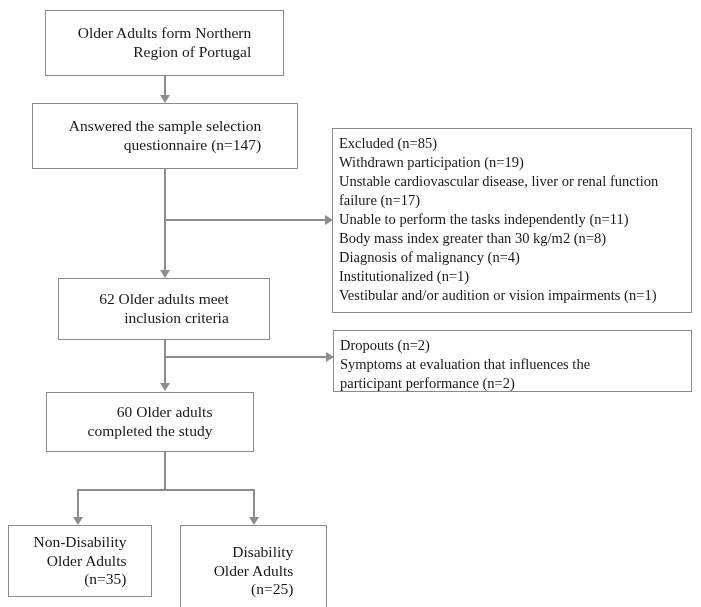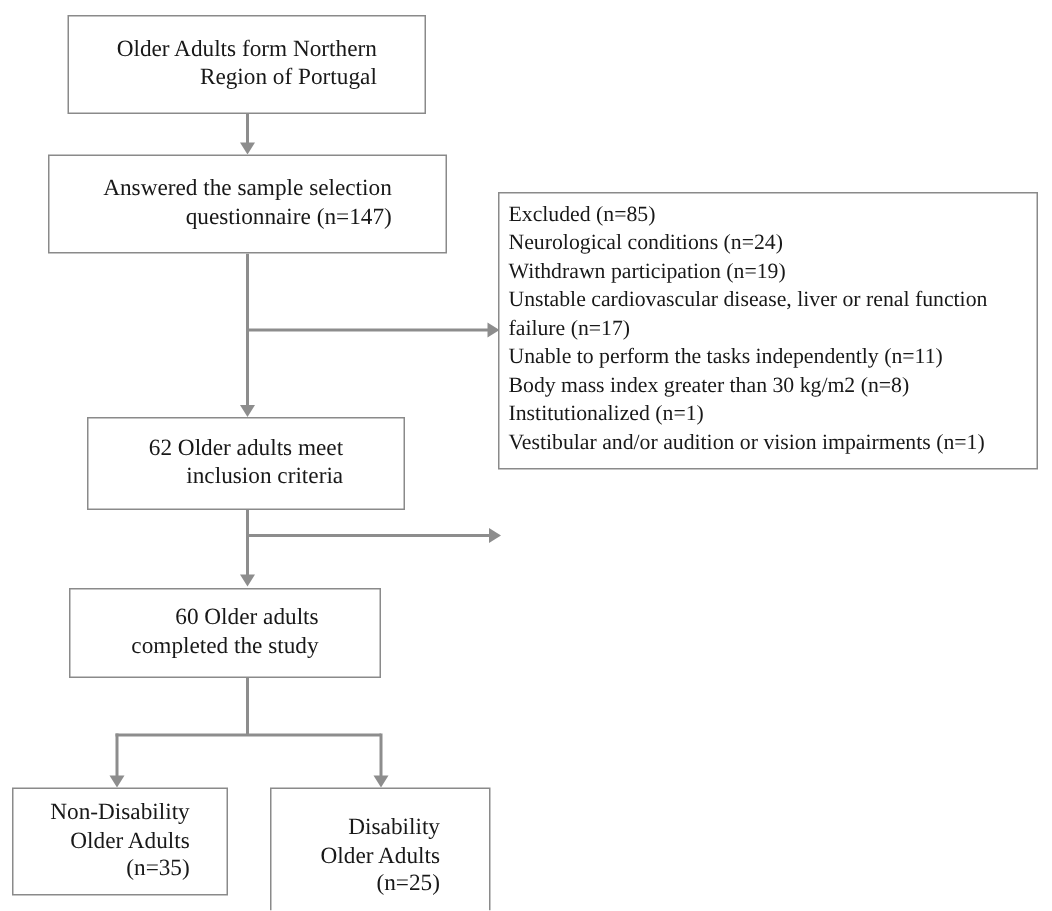--- a/index.html
+++ b/index.html
@@ -113,43 +113,48 @@
   </div>
 
   <div class="vline" style="left:164px; top:169px; height:102px;"></div>
   <div class="arrow-down" style="left:159.5px; top:270px;"></div>
 
   <div class="hline" style="left:164px; top:219px; width:164px;"></div>
   <div class="arrow-right" style="left:325px; top:215px;"></div>
 
   <div class="panel" style="left:332px; top:128px; width:360px; height:185px;">
     <span>Excluded (n=85)</span>
-    <span>Neurological conditions (n=24)</span>
     <span>Withdrawn participation (n=19)</span>
     <span>Unstable cardiovascular disease, liver or renal function</span>
     <span>failure (n=17)</span>
     <span>Unable to perform the tasks independently (n=11)</span>
     <span>Body mass index greater than 30 kg/m2 (n=8)</span>
+    <span>Diagnosis of malignancy (n=4)</span>
     <span>Institutionalized (n=1)</span>
     <span>Vestibular and/or audition or vision impairments (n=1)</span>
   </div>
 
   <div class="node" style="left:58px; top:278px; width:212px; height:62px;">
     <span class="lines">
       <span>62 Older adults meet</span>
       <span>inclusion criteria</span>
     </span>
   </div>
 
   <div class="vline" style="left:164px; top:340px; height:44px;"></div>
   <div class="arrow-down" style="left:159.5px; top:383px;"></div>
 
   <div class="hline" style="left:164px; top:356px; width:165px;"></div>
   <div class="arrow-right" style="left:326px; top:352px;"></div>
 
+  <div class="panel" style="left:333px; top:330px; width:359px; height:62px;">
+    <span>Dropouts (n=2)</span>
+    <span>Symptoms at evaluation that influences the</span>
+    <span>participant performance (n=2)</span>
+  </div>
 
   <div class="node" style="left:46px; top:392px; width:208px; height:60px;">
     <span class="lines">
       <span>60 Older adults</span>
       <span>completed the study</span>
     </span>
   </div>
 
   <div class="vline" style="left:164px; top:452px; height:38px;"></div>
   <div class="hline" style="left:77px; top:489px; width:177px;"></div>

